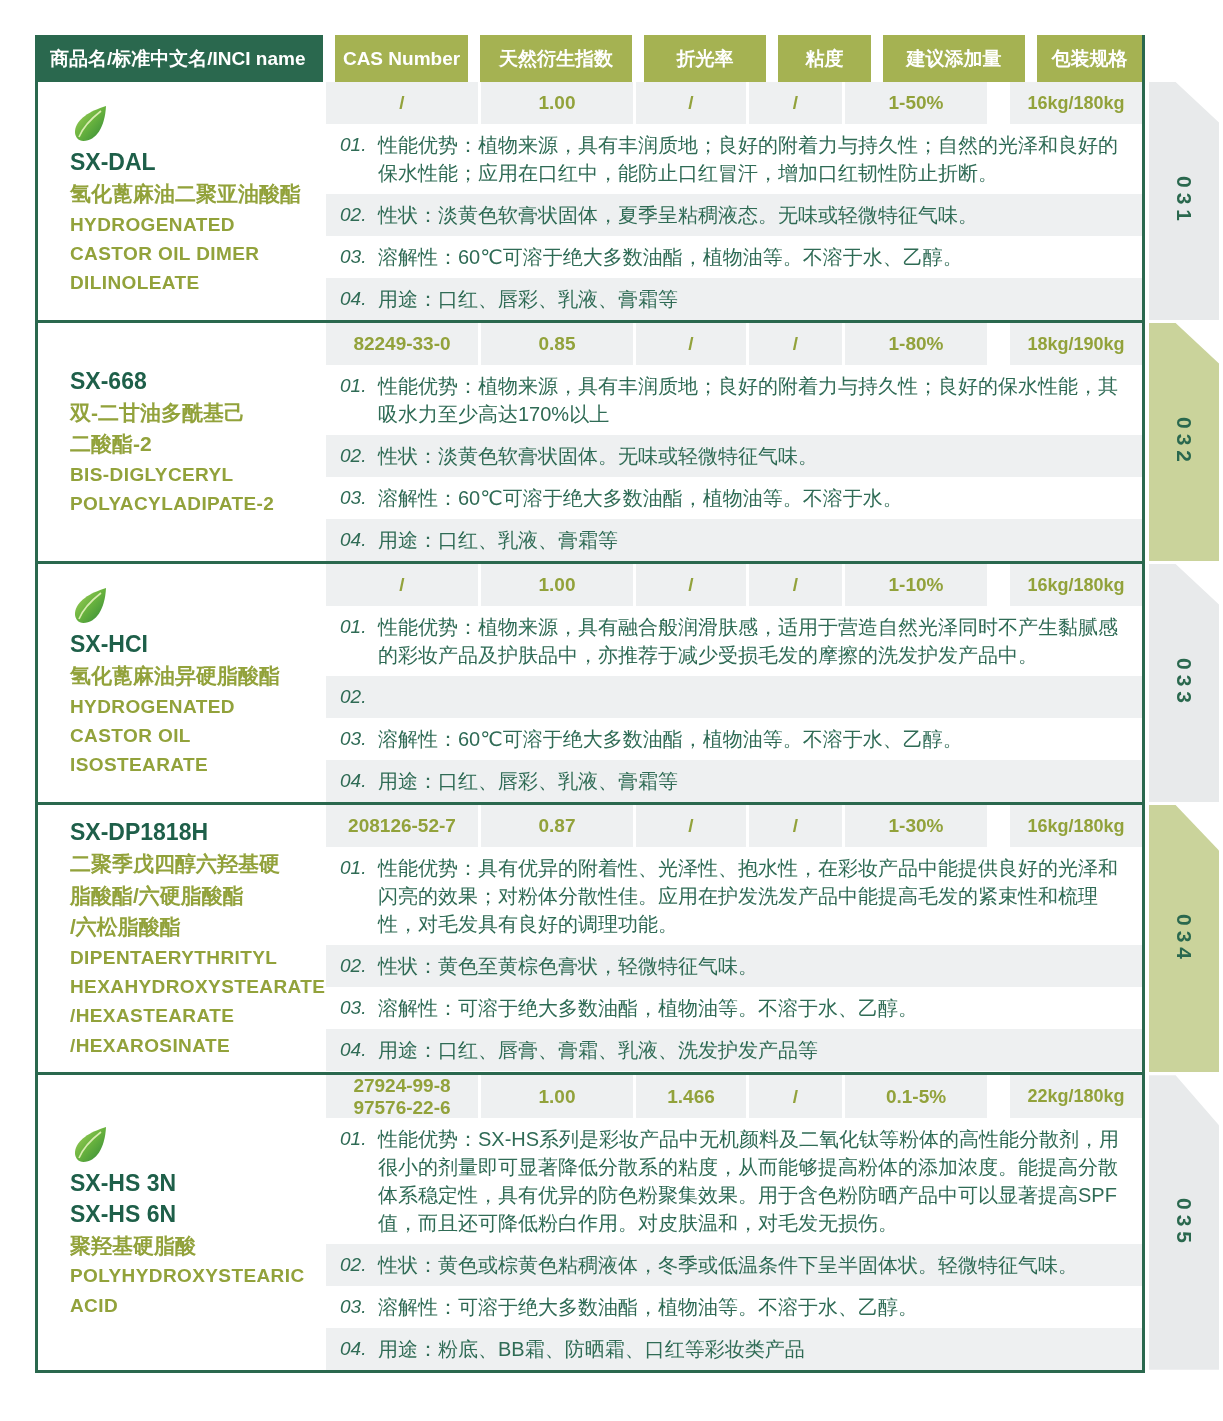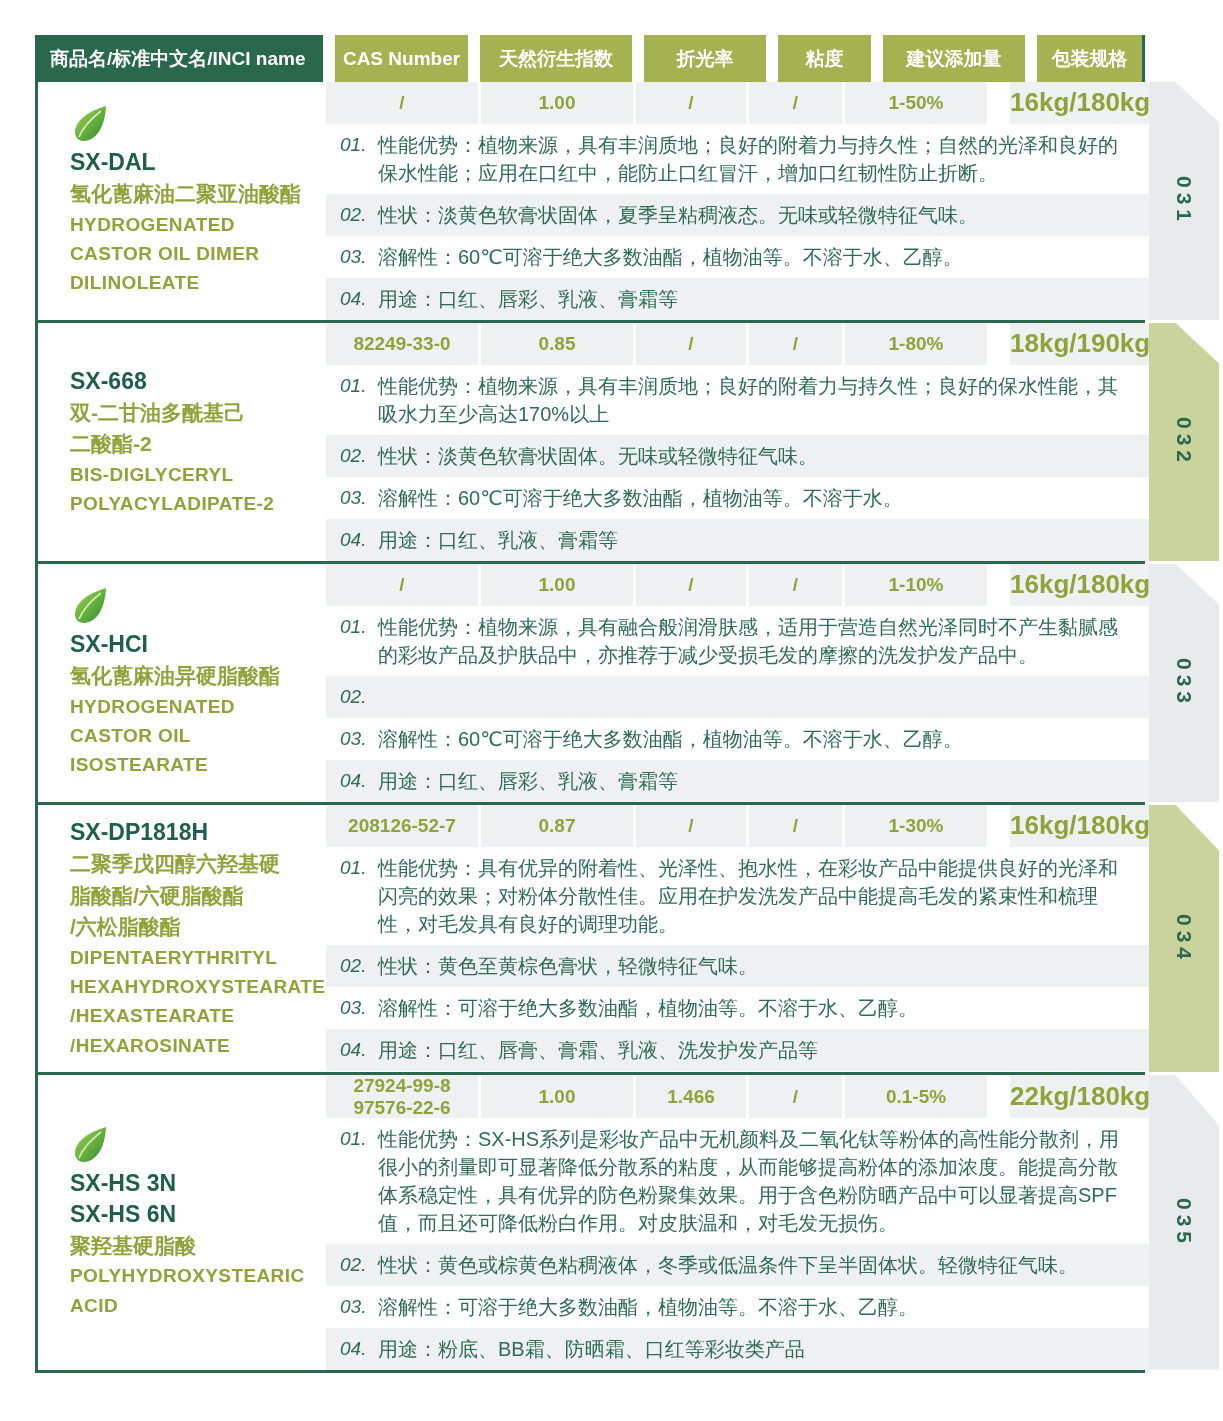--- a/index.html
+++ b/index.html
@@ -64,21 +64,21 @@
   .vcell{
     background:var(--row-gray);color:var(--olive-text);font-weight:bold;font-size:19px;
     min-height:42px;display:flex;align-items:center;justify-content:center;
     text-align:center;white-space:pre-line;line-height:1.12;
   }
   .v-cas{width:152px;}
   .v-nat{width:152px;}
   .v-ref{width:110px;}
   .v-vis{width:93px;}
   .v-dos{width:142px;}
-  .v-pack{flex:1;font-size:26px;margin-left:20px;}
+  .v-pack{flex:1;font-size:18px;margin-left:20px;}
   .items{display:flex;flex-direction:column;}
   .item{
     display:flex;padding:7px 16px 7px 14px;font-size:20px;line-height:28px;
     color:var(--desc-green);background:#fff;
   }
   .item:nth-child(even){background:var(--row-gray);}
   .item .no{font-style:italic;font-size:19px;width:38px;flex:none;}
   .item .txt{flex:1;}
   
   .tab{

